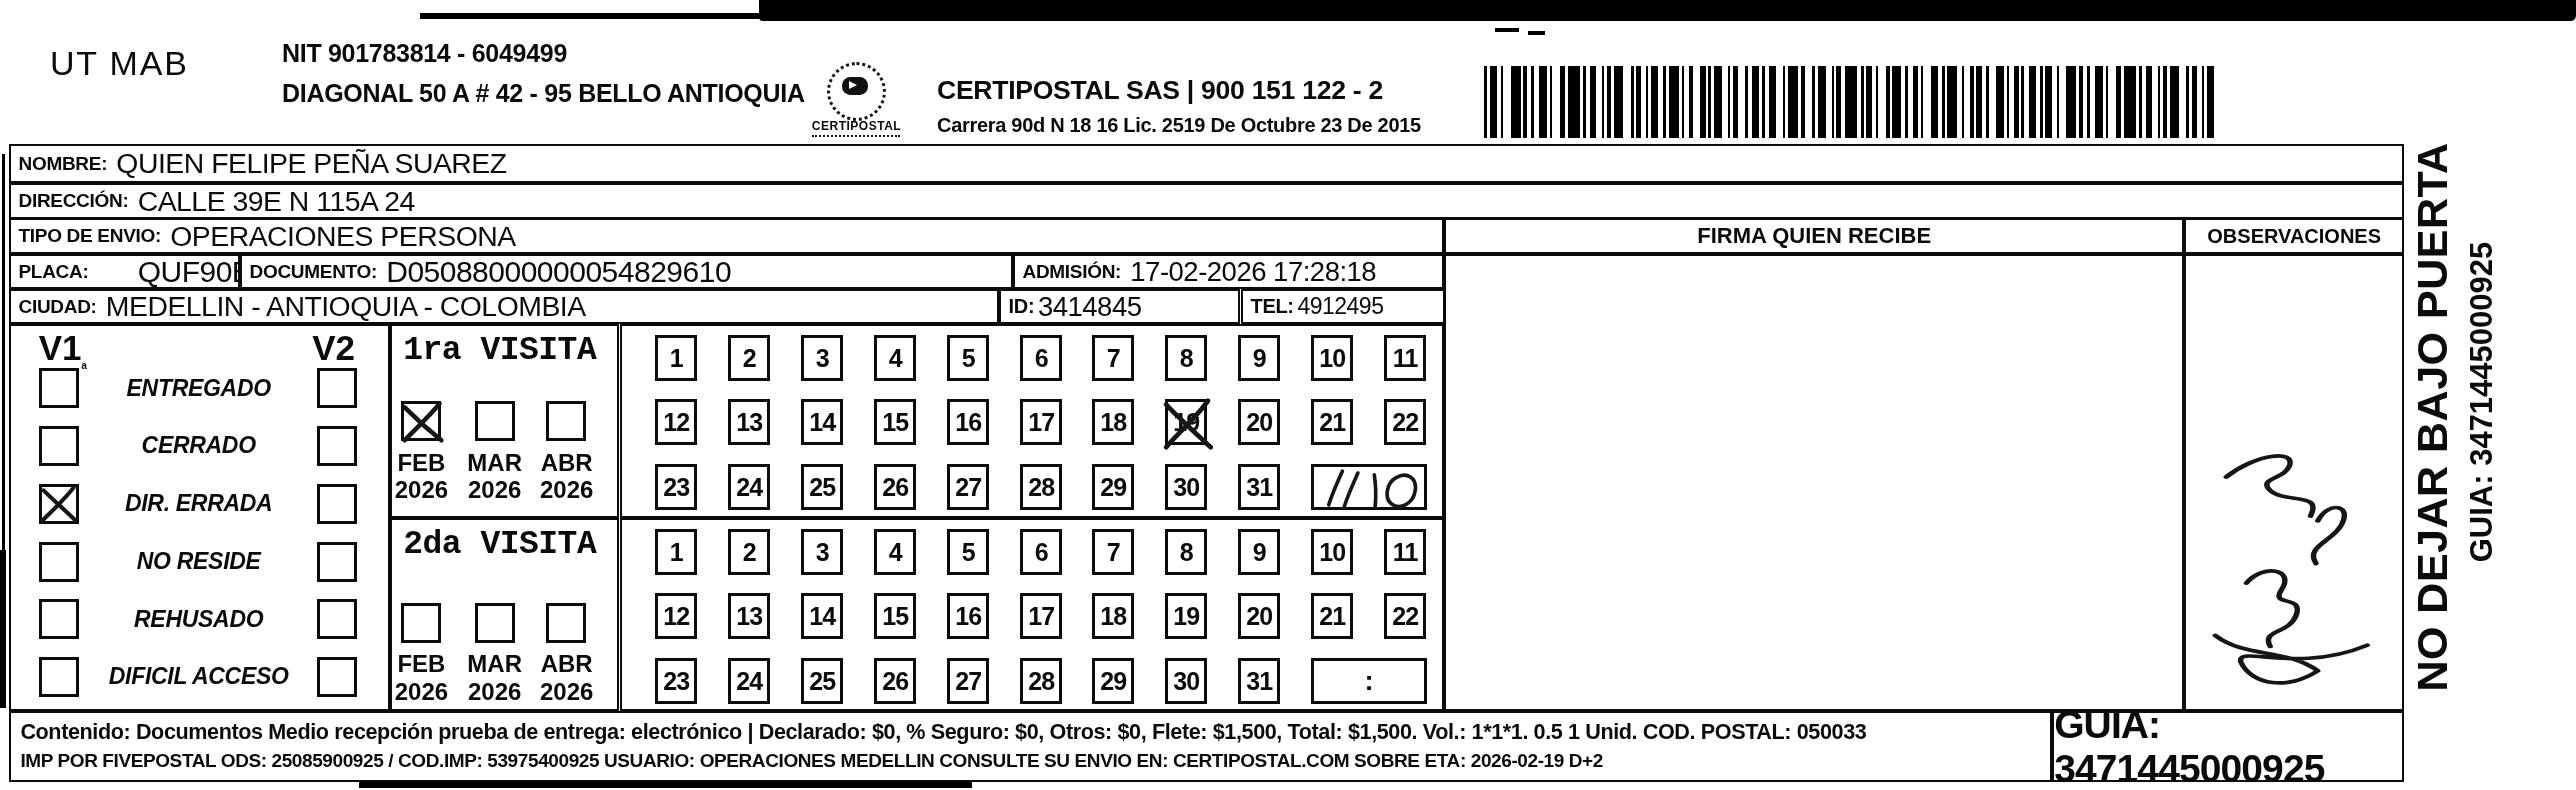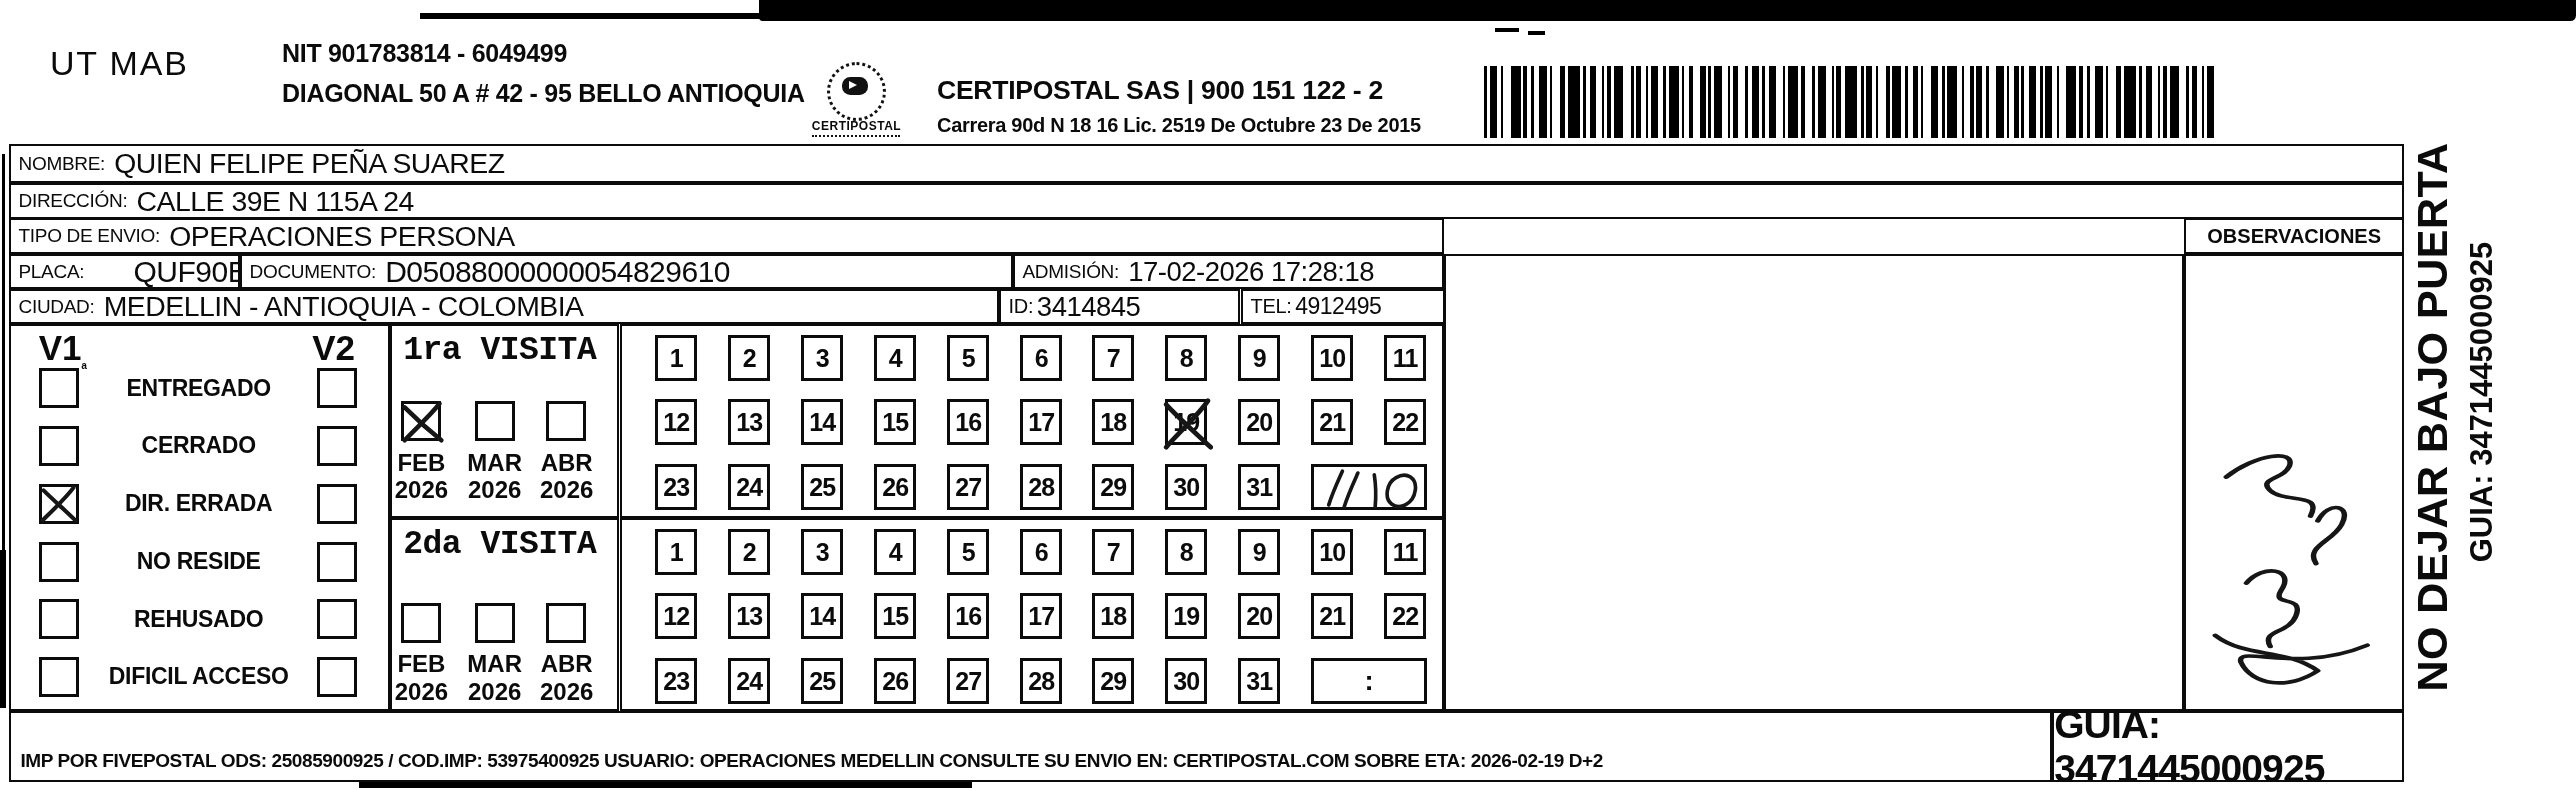--- a/index.html
+++ b/index.html
@@ -23,21 +23,21 @@
   .logo-core:after{content:"";position:absolute;left:7.3px;top:4.6px;width:0;height:0;
              border-left:8.3px solid #fff;border-top:4.6px solid transparent;border-bottom:4.6px solid transparent;}
   .logo-word{position:absolute;left:0;top:57px;width:103px;font-size:12px;font-weight:700;letter-spacing:0.5px;}
   .logo-tag{position:absolute;left:7.3px;top:73px;width:88px;border-top:2.8px dotted #111;}
   .barcode{left:1484px;top:66px;width:735px;height:72px;}
   .barcode .bar{position:absolute;top:0;height:72px;background:#000;}
   
   .form{left:9.2px;top:144px;width:2395px;height:637px;}
   .cell{position:absolute;border:2.8px solid #0b0b0b;box-sizing:border-box;background:#fff;}
   .rowline{display:flex;align-items:center;padding-left:7.3px;white-space:nowrap;overflow:hidden;}
-  .lbl{font-size:19px;font-weight:400;letter-spacing:-0.3px;margin-right:9.2px;}
+  .lbl{font-size:19px;font-weight:700;letter-spacing:-0.3px;margin-right:9.2px;}
   .val{font-size:28.4px;font-weight:500;letter-spacing:-0.5px;}
   .hdr{display:flex;align-items:center;justify-content:center;font-size:22px;font-weight:700;}
   
   .vhead{position:absolute;font-size:35px;font-weight:700;}
   .v1sub{font-size:14.7px;font-weight:700;vertical-align:sub;}
   .chkbox{position:absolute;width:40px;height:40px;border:3.7px solid #0b0b0b;box-sizing:border-box;}
   .chkbox svg{position:absolute;left:-2.8px;top:-2.8px;width:40px;height:40px;}
   .optlabel{position:absolute;left:73px;width:229px;text-align:center;
             font-size:23px;font-weight:700;letter-spacing:-0.3px;}
   
@@ -177,20 +177,23 @@
 
   <div class="cell rowline" style="left:0;top:39px;width:2395px;height:36px;">
     <span class="lbl">DIRECCIÓN:</span>
     <span class="val">CALLE 39E N 115A 24</span>
   </div>
 
   <div class="cell rowline" style="left:0;top:74px;width:1435px;height:36px;">
     <span class="lbl">TIPO DE ENVIO:</span>
     <span class="val">OPERACIONES PERSONA</span>
   </div>
+  <div class="cell hdr" style="left:1435px;top:74px;width:740px;height:36px;">
+    <span>FIRMA QUIEN RECIBE</span>
+  </div>
   <div class="cell hdr" style="left:2175px;top:74px;width:220px;height:36px;">
     <span style="font-size:20px;">OBSERVACIONES</span>
   </div>
 
   <div class="cell rowline" style="left:0;top:110px;width:231px;height:35px;gap:40px;">
     <span class="lbl">PLACA:</span>
     <span class="val" style="font-size:30px;">QUF90E</span>
   </div>
   <div class="cell rowline" style="left:231px;top:110px;width:773px;height:35px;">
     <span class="lbl">DOCUMENTO:</span>
@@ -210,21 +213,21 @@
     <span class="val" style="font-size:27.5px;">3414845</span>
   </div>
   <div class="cell rowline" style="left:1232px;top:145px;width:204px;height:35px;">
     <span class="lbl" style="font-size:20px;margin-right:3.7px;">TEL:</span>
     <span class="val" style="font-size:23px;">4912495</span>
   </div>
 
   <div class="cell" style="left:0;top:180px;width:381px;height:387px;">
     <div class="vhead" style="left:27.5px;top:1.8px;"><span>V1</span><span class="v1sub">ₐ</span></div>
     <div class="vhead" style="left:301px;top:1.8px;">V2</div>
-    <div id="status-rows" style="position:absolute;inset:0;">
+    <div id="status-rows" style="position:absolute;inset:0;font-style:italic;">
         <div class="chkbox" style="left:27.5px;top:42px;"></div>
         <div class="optlabel" style="top:49px;">ENTREGADO</div>
         <div class="chkbox" style="left:306px;top:42px;"></div>
         <div class="chkbox" style="left:27.5px;top:100px;"></div>
         <div class="optlabel" style="top:106px;">CERRADO</div>
         <div class="chkbox" style="left:306px;top:100px;"></div>
         <div class="chkbox" style="left:27.5px;top:158px;">
           <svg viewBox="0 0 44 44">
             <path d="M5,7 C15,17 31,31 40,40" class="ink" stroke-width="4.5"></path>
             <path d="M38,4 C29,16 14,30 4,40" class="ink" stroke-width="4.5"></path>
@@ -489,20 +492,21 @@
   <div class="cell" style="left:2175px;top:110px;width:220px;height:457px;">
     <svg style="position:absolute;left:0;top:193px;" width="216" height="262" viewBox="0 0 236 430" preserveAspectRatio="none">
       <path class="ink" stroke-width="6" d="M44,46 C76,8 120,0 113,28 C107,50 78,48 92,68 C108,90 150,70 136,110"></path>
       <path class="ink" stroke-width="6" d="M144,118 C156,84 182,92 170,124 C160,152 130,160 142,188"></path>
       <path class="ink" stroke-width="6" d="M66,220 C84,188 120,196 104,232 C92,260 130,238 120,274 C112,304 82,296 92,324"></path>
       <path class="ink" stroke-width="6" d="M32,306 C66,344 108,326 144,364 C112,396 72,388 60,350 C54,320 120,370 198,322"></path>
     </svg>
   </div>
 
   <div class="cell" style="left:0;top:567px;width:2043px;height:71px;">
+    <div class="foot-line1">Contenido: Documentos Medio recepción prueba de entrega: electrónico | Declarado: $0, % Seguro: $0, Otros: $0, Flete: $1,500, Total: $1,500. Vol.: 1*1*1. 0.5  1 Unid. COD. POSTAL: 050033</div>
     <div class="foot-line2">IMP POR FIVEPOSTAL ODS: 25085900925 / COD.IMP: 53975400925 USUARIO: OPERACIONES MEDELLIN CONSULTE SU ENVIO EN: CERTIPOSTAL.COM SOBRE ETA: 2026-02-19 D+2</div>
   </div>
   <div class="cell foot-guia" style="left:2043px;top:567px;width:352px;height:71px;">
     <span>GUIA: 3471445000925</span>
   </div>
 </div>
 
 <div class="abs side-warning">NO DEJAR BAJO PUERTA</div>
 <div class="abs side-guia">GUIA: 3471445000925</div>
 

